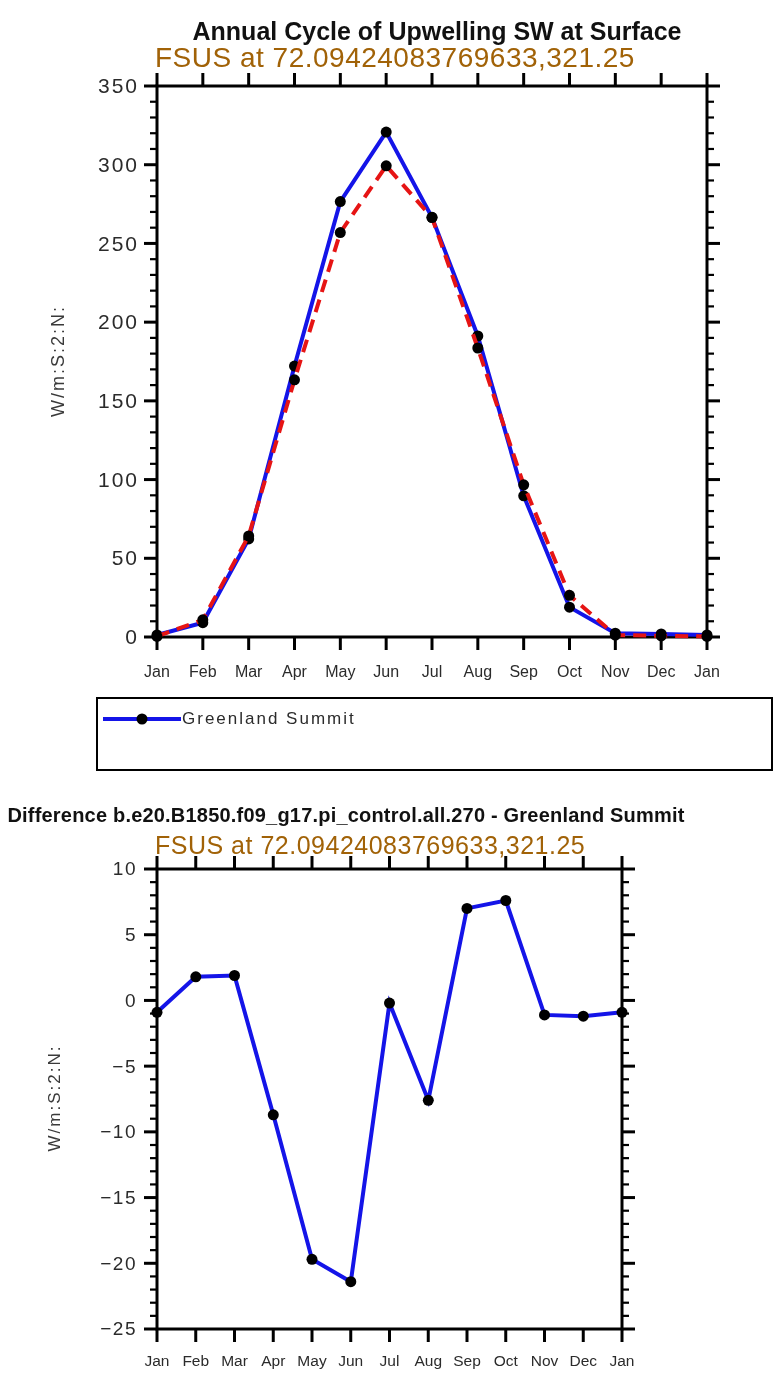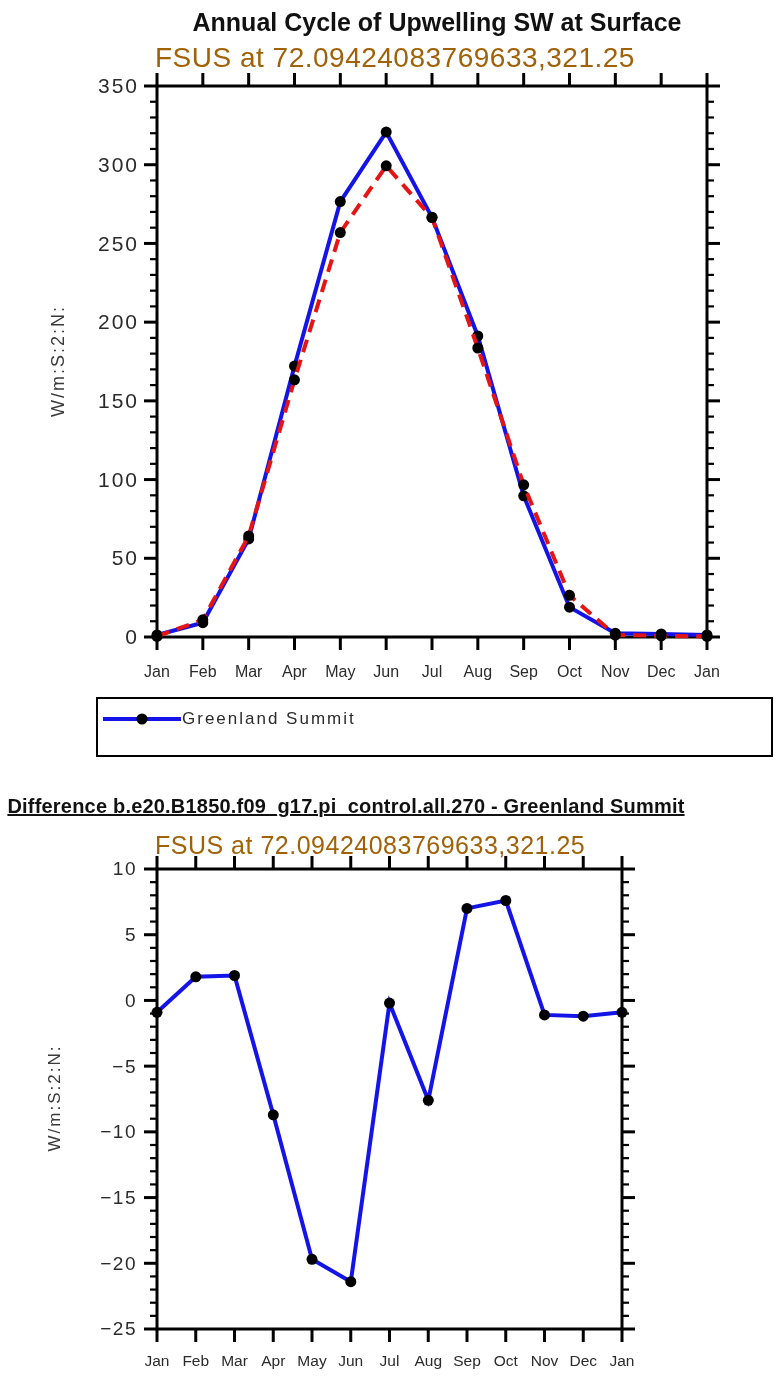--- a/index.html
+++ b/index.html
@@ -2,39 +2,39 @@
 <html><head>
 <meta charset="utf-8">
 <style>
   html,body{margin:0;padding:0;}
   body{
     width:778px;height:1376px;position:relative;background:#ffffff;
     font-family:"Liberation Sans", sans-serif;color:#000;overflow:hidden;
   }
   .abs{position:absolute;}
   .chart-title{
-    font-weight:bold;text-align:center;white-space:nowrap;color:#111;
+    font-weight:bold;text-align:center;white-space:nowrap;color:#111;margin-top:9px;
   }
   #title1{left:96px;top:8px;width:682px;font-size:25px;}
-  #title2{left:0px;top:795px;width:692px;font-size:20px;letter-spacing:0.2px;text-decoration:underline;}
+  #title2{left:0px;top:795px;width:692px;font-size:20px;letter-spacing:0.2px;}
   .chart-subtitle{
     text-align:left;white-space:nowrap;color:#a16207;font-weight:normal;
   }
   #subtitle1{left:155px;top:42px;width:550px;font-size:28px;letter-spacing:0.5px;}
   #subtitle2{left:155px;top:831px;width:470px;font-size:25px;letter-spacing:0.5px;}
   .y-axis-title{
     white-space:nowrap;color:#3a3a3a;
     transform:translate(-50%,-50%) rotate(-90deg);
     letter-spacing:2px;
   }
   #ylabel1{left:58px;top:361px;font-size:18px;}
   #ylabel2{left:55px;top:1098px;font-size:17px;}
   #plots{left:0;top:0;width:778px;height:1376px;}
   #legend-box{
-    left:96px;top:697px;width:677px;height:60px;
+    left:96px;top:697px;width:677px;height:74px;
     border:2.5px solid #000;box-sizing:border-box;background:#fff;padding-left:40px;
   }
   .legend-row{position:absolute;left:0;height:34px;display:flex;align-items:center;}
   #legend-row-0{top:3px;}
   #legend-row-1{top:38px;}
   .legend-label{
     font-size:17px;letter-spacing:2px;white-space:nowrap;color:#2b2b2b;
   }
 </style>
 </head>

